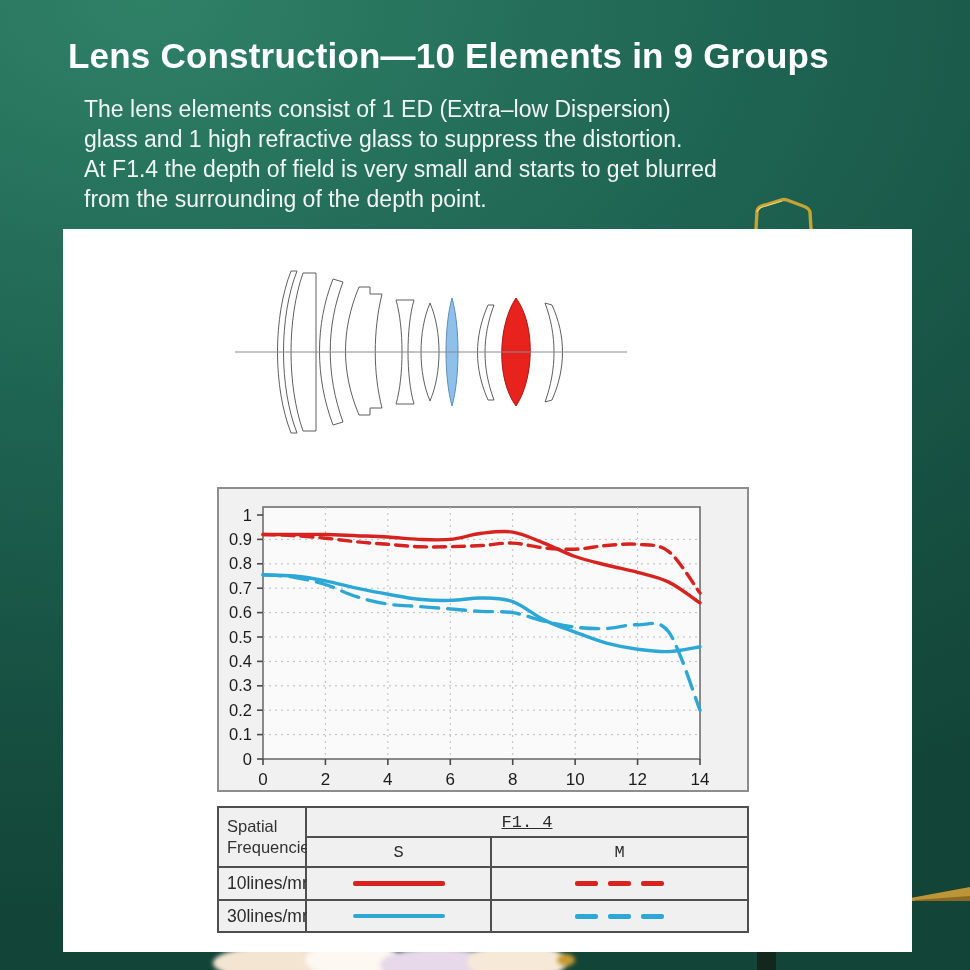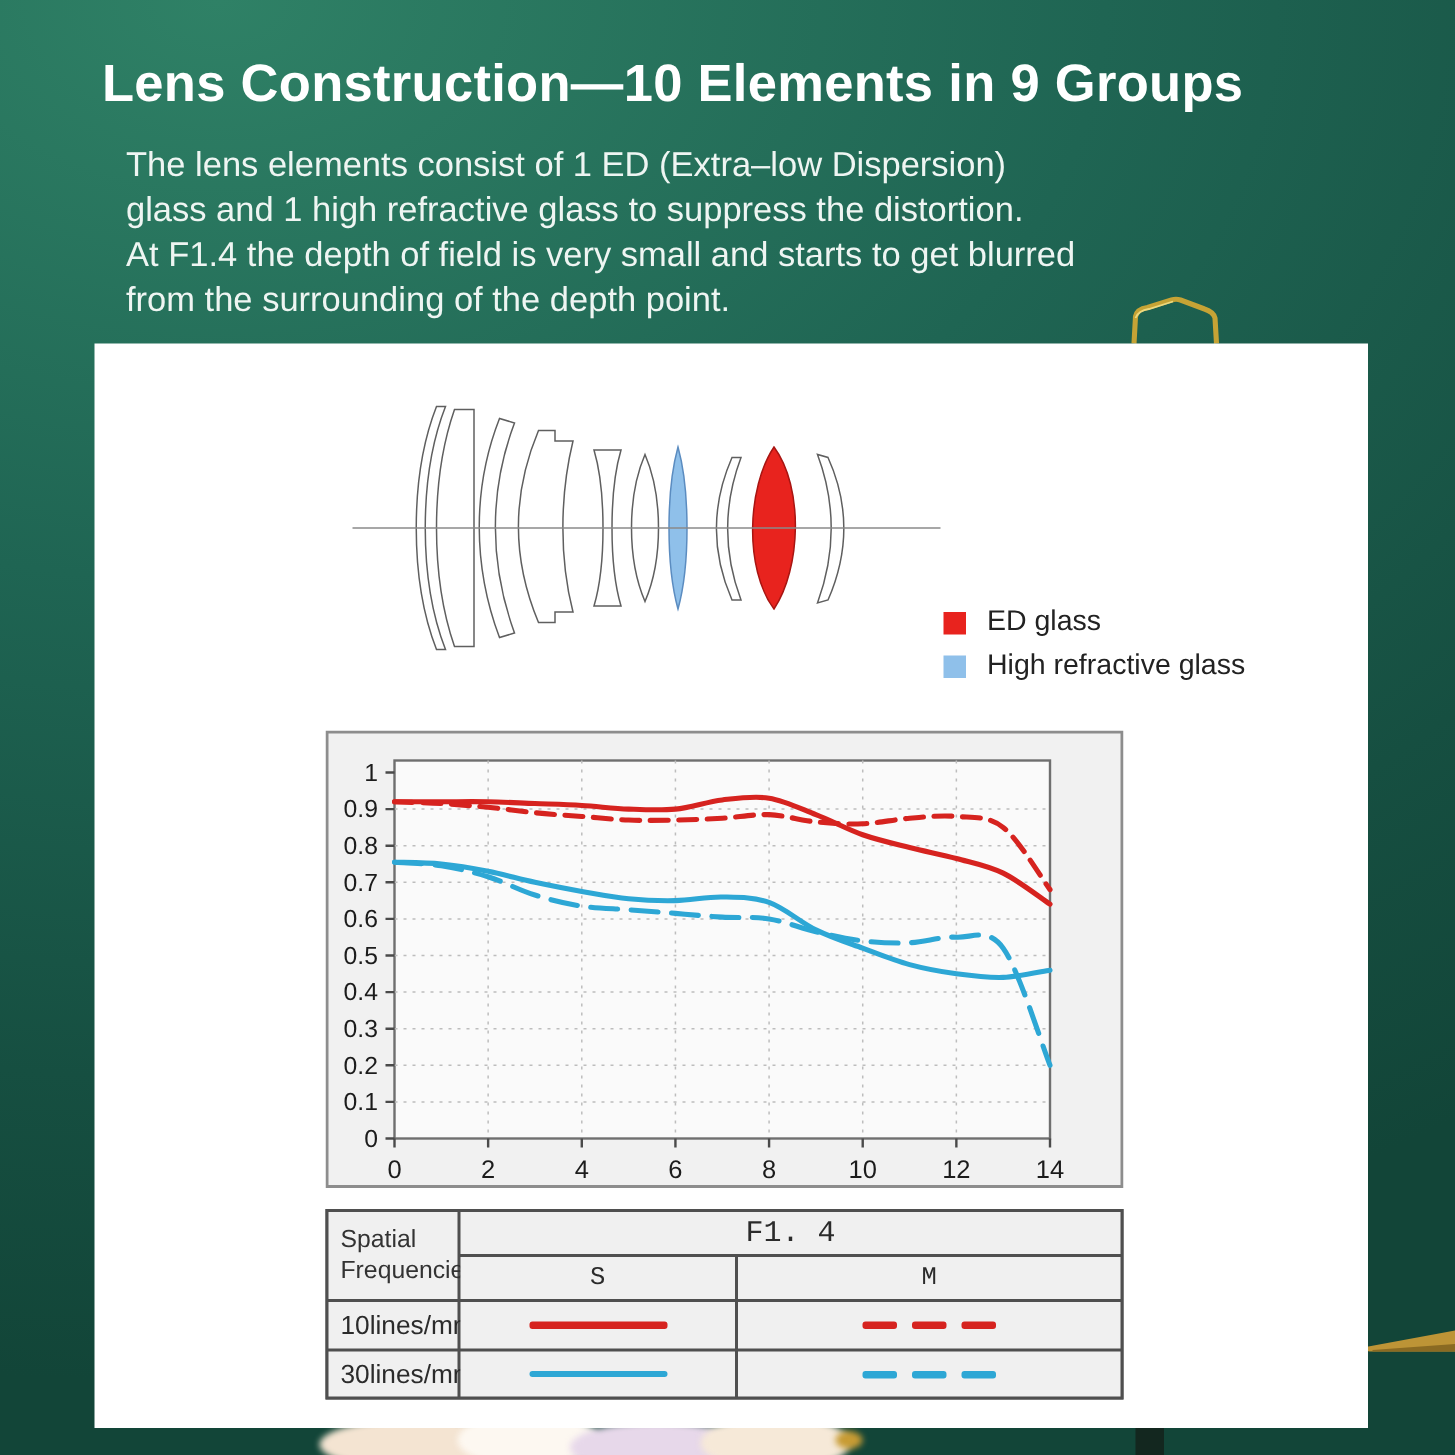--- a/index.html
+++ b/index.html
@@ -39,21 +39,21 @@
   .mtf-table{
     position:absolute;left:154px;top:566px;width:532px;height:127px;box-sizing:border-box;
     border:2px solid #4f4f4f;background:#4f4f4f;
     display:grid;grid-template-columns:86px 183px 255px;grid-template-rows:28px 28px 31px 30px;
     grid-gap:2px;
     margin-top:11px;
   }
   .cell{background:#f0f0f0;display:flex;align-items:center;justify-content:center;color:#2b2b2b;}
   .cell.corner{grid-row:1/3;grid-column:1;flex-direction:column;align-items:flex-start;
     padding-left:8px;font-size:16.5px;line-height:21px;color:#333;}
-  .cell.aperture{grid-row:1;grid-column:2/4;font-family:"Liberation Mono",monospace;font-size:20px;}
+  .cell.aperture{grid-row:1;grid-column:2/4;font-family:"Liberation Mono",monospace;font-size:17px;text-decoration:underline;}
   .cell.mono{font-family:"Liberation Mono",monospace;font-size:17px;}
   .cell.rowlabel{justify-content:flex-start;padding-left:8px;font-size:17.5px;}
   .dash{display:inline-block;height:5px;border-radius:2px;width:23px;margin:0 5px;}
   .dash.solid{width:92px;height:4.5px;margin:0;}
 </style>
 </head>
 <body>
 
 <svg class="hanger" width="66" height="33" viewBox="0 0 66 33">
   <path d="M5,32 L6,14 Q7,9 14,8 L30,3 Q33,2 36,3 L52,9 Q58,11 59,15 L60,32" fill="none" stroke="#c6a335" stroke-width="3.4" stroke-linejoin="round"></path>
@@ -91,30 +91,20 @@
       <path d="M163,36 L181,36 C173,63 173,113 181,140 L163,140 C171,113 171,63 163,36 Z"></path>
       <path d="M197,39 C185,67 185,109 197,137 C209,109 209,67 197,39 Z"></path>
       <path d="M255,41 C241,73 241,104 255,136 L261,136 C249,104 249,73 261,41 Z"></path>
       <path d="M312,39 C324,71 324,105 312,138 L319,136 C333,104 333,72 319,41 Z"></path>
     </g>
     <path d="M219,34 C211,63 211,113 219,142 C227,113 227,63 219,34 Z" stroke="#5b8cc0" stroke-width="1" fill="#8fc0ea"></path>
     <path d="M283,34 C265,61 263,115 283,142 C301,115 303,61 283,34 Z" stroke="#a81512" stroke-width="1" fill="#e8231e"></path>
     <line x1="2" y1="88" x2="394" y2="88" stroke="#8a8a8a" stroke-width="1"></line>
   </svg>
 
-  <div class="legend">
-    <div class="legend-row">
-      <span class="swatch" style="background: rgb(232, 35, 30);"></span>
-      <span>ED glass</span>
-    </div>
-    <div class="legend-row">
-      <span class="swatch" style="background: rgb(143, 192, 234);"></span>
-      <span>High refractive glass</span>
-    </div>
-  </div>
 
   <svg id="mtf-chart" class="chart" width="532" height="305" viewBox="0 0 532 305">
       <g>
         <rect x="1" y="1" width="530" height="303" fill="#f1f1f1" stroke="#8d8d8d" stroke-width="2"></rect>
         <rect x="46" y="20" width="437" height="252" fill="#fafafa" stroke="#6f6f6f" stroke-width="1.6"></rect>
       </g>
       <g>
         <line x1="46" y1="247.6" x2="483" y2="247.6" stroke="#bdbdbd" stroke-width="1" stroke-dasharray="2 4"></line>
         <line x1="46" y1="223.2" x2="483" y2="223.2" stroke="#bdbdbd" stroke-width="1" stroke-dasharray="2 4"></line>
         <line x1="46" y1="198.8" x2="483" y2="198.8" stroke="#bdbdbd" stroke-width="1" stroke-dasharray="2 4"></line>

